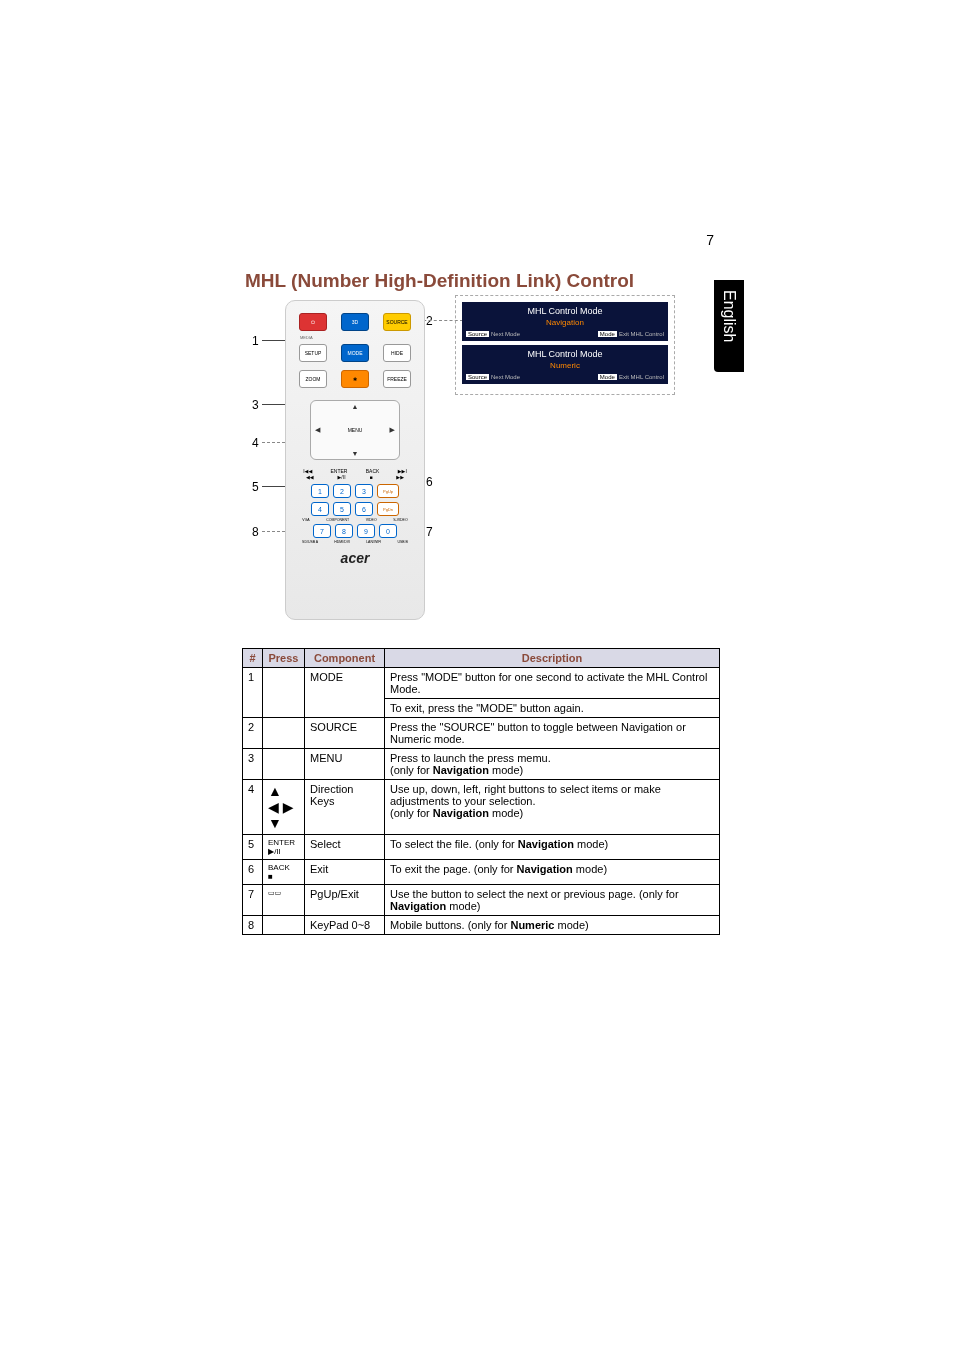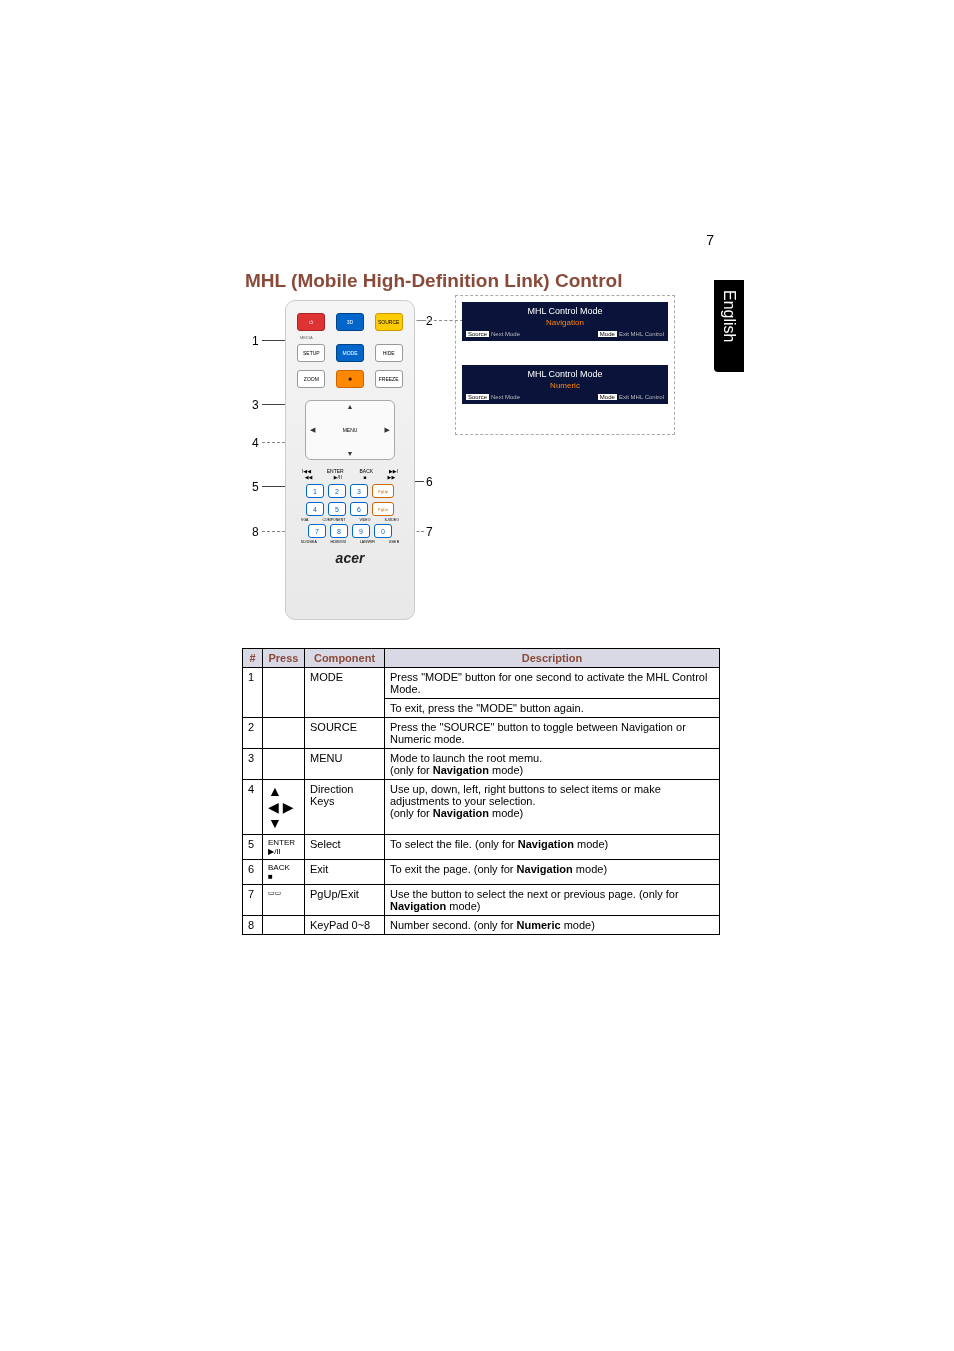--- a/index.html
+++ b/index.html
@@ -40,21 +40,21 @@
     position: absolute;
     top: 300px;
     left: 240px;
     width: 440px;
     height: 340px;
   }
   .remote {
     position: absolute;
     left: 45px;
     top: 0;
-    width: 130px;
+    width: 140px;
     height: 320px;
     background: linear-gradient(#f5f5f5, #e8e8e8);
     border: 1px solid #ccc;
     border-radius: 10px;
   }
   .row { display: flex; justify-content: space-around; padding: 4px 6px; }
   .btn {
     width: 28px; height: 18px;
     border: 1px solid #999;
     border-radius: 3px;
@@ -125,21 +125,21 @@
     position: absolute;
     left: 215px; top: -5px;
     width: 220px;
     border: 1px dashed #aaa;
     padding: 6px;
   }
   .osd {
     background: #0a133a;
     color: #fff;
     font-size: 8px;
-    margin-bottom: 24px;
+    margin-bottom: 4px;
     padding: 4px;
   }
   .osd .osd-title { text-align: center; font-size: 9px; }
   .osd .osd-sub { text-align: center; color: #f80; font-size: 8px; margin: 2px 0 4px; }
   .osd .osd-row { display: flex; justify-content: space-between; font-size: 6px; color: #bbb; }
   .osd .osd-row .k { background: #fff; color: #000; padding: 0 2px; margin-right: 2px; }
   .dashconn {
     position: absolute;
     left: 178px; top: 20px;
     width: 45px;
@@ -176,21 +176,21 @@
   td.iconcell { width: 42px; font-size: 8px; text-align: left; }
   td.comp { width: 80px; }
   .bold { font-weight: bold; }
   .icon-img { font-size: 14px; display: block; }
 </style>
 </head>
 <body>
 
 <div class="page-number">7</div>
 <div class="lang-tab">English</div>
-<div class="title">MHL (Mobile High-Definition Link) Control</div>
+<div class="title">MHL (Number High-Definition Link) Control</div>
 
 <div class="remote-area">
 
   <div class="callout-label" style="left:12px;top:34px;">1</div>
   <div class="callout-line" style="left:22px;top:40px;width:28px;"></div>
   <div class="callout-label" style="left:12px;top:98px;">3</div>
   <div class="callout-line" style="left:22px;top:104px;width:28px;"></div>
   <div class="callout-label" style="left:12px;top:136px;">4</div>
   <div class="callout-line dashed" style="left:22px;top:142px;width:48px;"></div>
   <div class="callout-label" style="left:12px;top:180px;">5</div>
@@ -321,21 +321,21 @@
     <tr>
       <td class="num">2</td>
       <td class="iconcell"></td>
       <td class="comp">SOURCE</td>
       <td>Press the "SOURCE" button to toggle between Navigation or Numeric mode.</td>
     </tr>
     <tr>
       <td class="num">3</td>
       <td class="iconcell"></td>
       <td class="comp">MENU</td>
-      <td><span>Mode to launch the root memu.</span><br><span>(only for </span><span class="bold">Navigation</span><span> mode)</span></td>
+      <td><span>Press to launch the press memu.</span><br><span>(only for </span><span class="bold">Navigation</span><span> mode)</span></td>
     </tr>
     <tr>
       <td class="num">4</td>
       <td class="iconcell">
             <span class="icon-img">▲<br>◀&nbsp;▶<br>▼</span>
           </td>
       <td class="comp">Direction Keys</td>
       <td><span>Use up, down, left, right buttons to select items or make adjustments to your selection.</span><br><span>(only for </span><span class="bold">Navigation</span><span> mode)</span></td>
     </tr>
     <tr>
@@ -353,17 +353,17 @@
     <tr>
       <td class="num">7</td>
       <td class="iconcell"><span style="font-size:7px;">▭▭</span></td>
       <td class="comp">PgUp/Exit</td>
       <td><span>Use the button to select the next or previous page. (only for </span><span class="bold">Navigation</span><span> mode)</span></td>
     </tr>
     <tr>
       <td class="num">8</td>
       <td class="iconcell"></td>
       <td class="comp">KeyPad 0~8</td>
-      <td><span>Number second. (only for </span><span class="bold">Numeric</span><span> mode)</span></td>
+      <td><span>Mobile buttons. (only for </span><span class="bold">Numeric</span><span> mode)</span></td>
     </tr>
   </tbody>
 </table>
 </div>
 
 </body></html>

